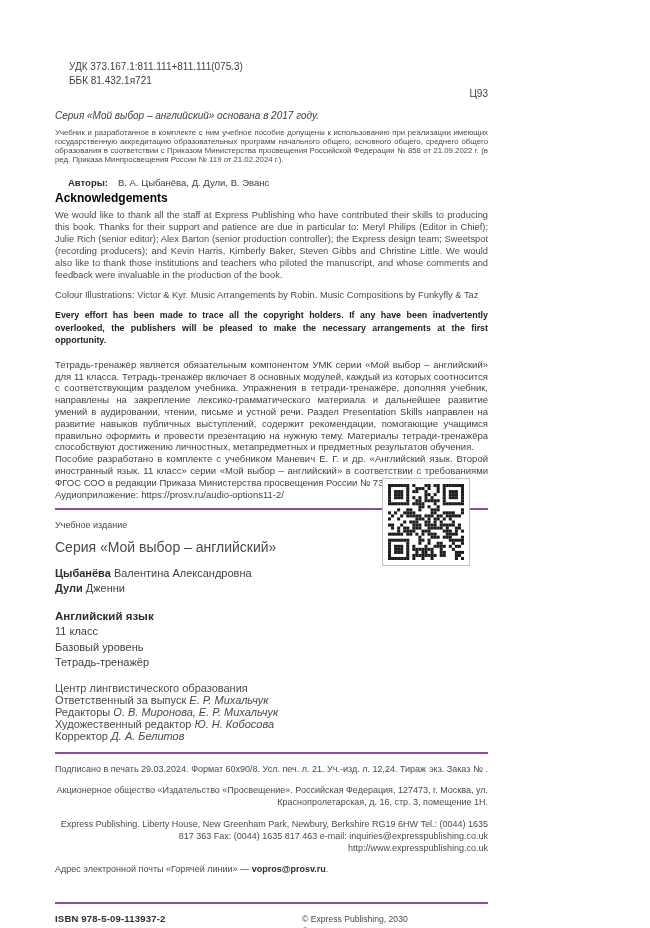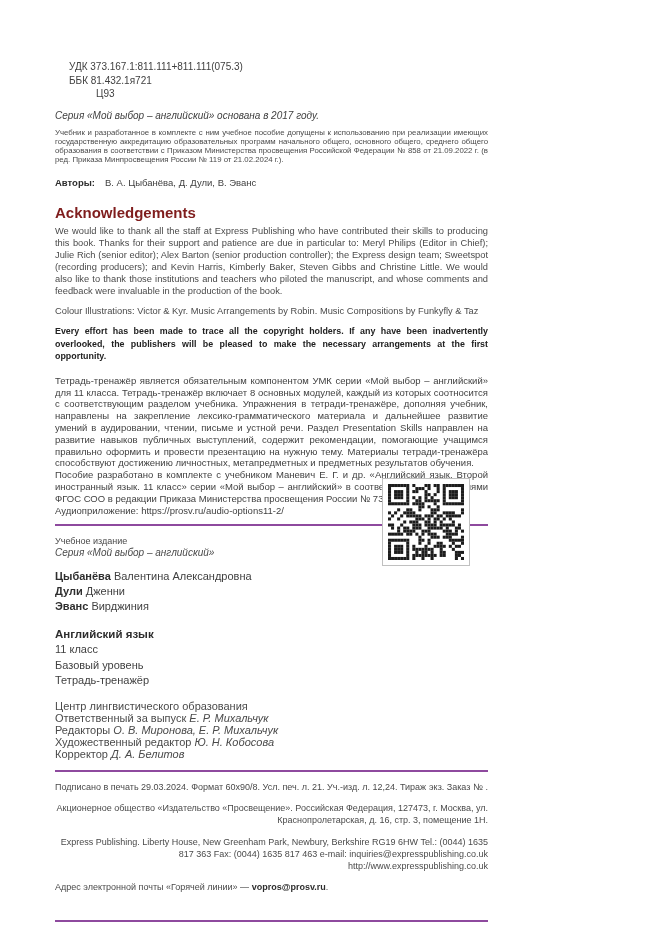--- a/index.html
+++ b/index.html
@@ -1,45 +1,45 @@
 <!DOCTYPE html>
 <html lang="ru"><head>
 <meta charset="utf-8">
 <style>
   * { margin: 0; padding: 0; box-sizing: border-box; }
   html, body { width: 650px; height: 928px; background: #ffffff; overflow: hidden; }
   body { font-family: "Liberation Sans", "DejaVu Sans", sans-serif; color: #3a3a3a; }
   .page { position: relative; width: 528px; height: 928px; padding: 60px 40px 0 55px; }
 
   .udk-block { margin-left: 14px; font-size: 10px; line-height: 13.5px; color: #404040; }
-  .udk-code { margin-left: 27px; }
+  .udk-code { margin-left: 27px; text-align: right; }
 
   .series-note { margin-top: 9px; font-size: 10px; font-style: italic; color: #404040; }
 
   .small-print { margin-top: 7px; font-size: 7.8px; line-height: 9.2px; text-align: justify; color: #4a4a4a; }
 
-  .authors-block { margin-top: 12px; font-size: 9.5px; line-height: 13px; color: #404040; }
+  .authors-block { margin-top: 12px; font-size: 9.5px; line-height: 13px; color: #404040; margin-left: 13px; }
   .authors-row .lbl { display: inline-block; width: 50px; font-weight: bold; color: #2e2e2e; }
 
-  .ack-heading { margin-top: 15px; font-size: 15px; font-weight: bold; color: #7f1d1d; }
+  .ack-heading { margin-top: 2px; font-size: 12px; font-weight: bold; color: #000000; }
 
   .para { font-size: 9.3px; line-height: 12px; text-align: justify; color: #4a4a4a; }
   .ack-body { margin-top: 4px; }
   .credits { margin-top: 8px; text-align: left; }
   .notice { margin-top: 8px; font-weight: bold; font-size: 8.9px; line-height: 12.5px; color: #222; }
 
   .annotation-block { margin-top: 12px; font-size: 9.5px; line-height: 11.8px; text-align: justify; color: #3f3f3f; }
   .audio-line { font-size: 9.5px; line-height: 11.8px; color: #3f3f3f; }
 
   .divider { border: 0; border-top: 2px solid #8e4a9e; margin-top: 8px; }
   .divider-2 { margin-top: 10px; }
   .divider-3 { margin-top: 28px; }
 
   .edition-label { margin-top: 10px; font-size: 9px; color: #4a4a4a; }
-  .edition-series { margin-top: 1px; font-size: 10px; color: #4a4a4a; font-style: italic; }
+  .edition-series { margin-top: 9px; font-size: 14px; color: #4a4a4a; }
 
   .book-authors { margin-top: 11px; font-size: 11px; line-height: 15px; color: #3f3f3f; }
   .book-authors .surname { font-weight: bold; color: #2e2e2e; }
 
   .book-title { margin-top: 12px; font-size: 11.5px; font-weight: bold; color: #2e2e2e; line-height: 16px; }
   .book-lines { font-size: 11px; line-height: 15.5px; color: #3f3f3f; }
 
   .staff-block { margin-top: 11px; font-size: 11px; line-height: 12px; color: #4a4a4a; }
   .staff-row .names { font-style: italic; }
 
@@ -92,21 +92,20 @@
   </div>
 
   <hr class="divider">
 
   <div class="edition-label">Учебное издание</div>
   <div class="edition-series">Серия «Мой выбор – английский»</div>
 
   <div class="book-authors">
     <div><span class="surname">Цыбанёва</span> <span>Валентина Александровна</span></div>
     <div><span class="surname">Дули</span> <span>Дженни</span></div>
-    <div><span class="surname">Эванс</span> <span>Вирджиния</span></div>
   </div>
 
   <div class="book-title">Английский язык</div>
   <div class="book-lines">
     <div>11 класс</div>
     <div>Базовый уровень</div>
     <div>Тетрадь-тренажёр</div>
   </div>
 
   <div class="staff-block">

